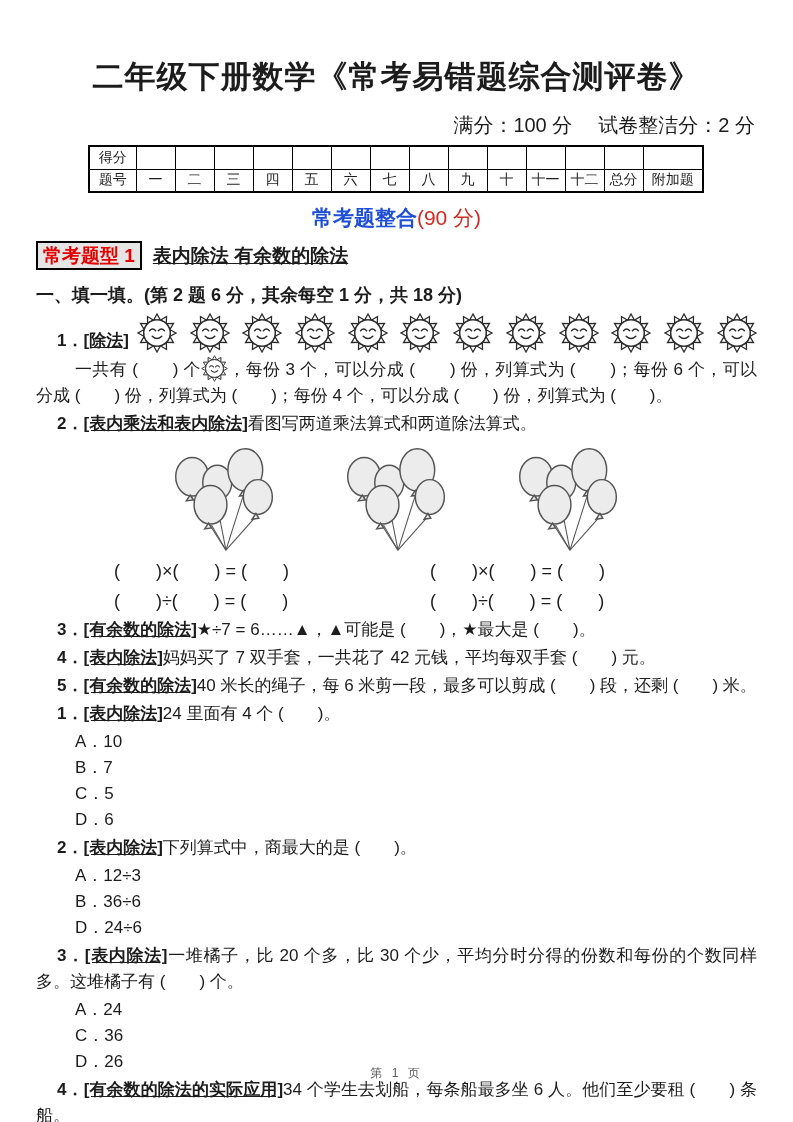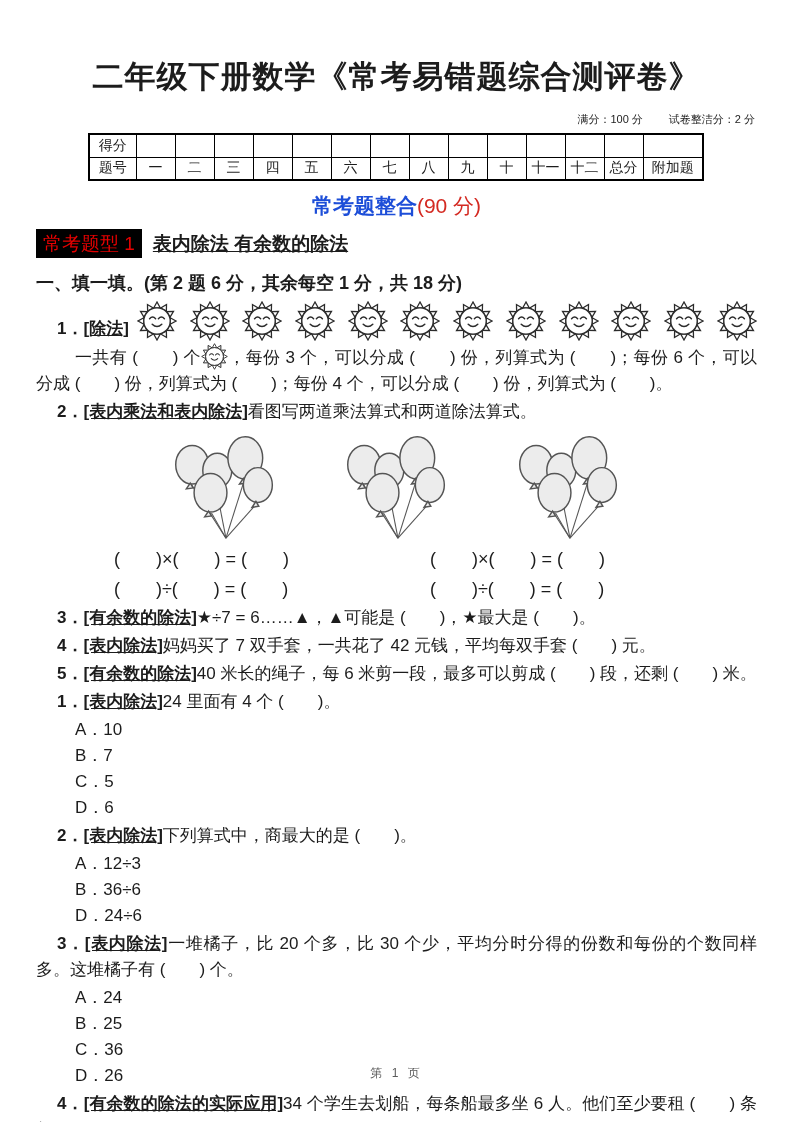--- a/index.html
+++ b/index.html
@@ -17,21 +17,21 @@
   }
   .title {
     text-align: center;
     font-size: 31px;
     font-weight: bold;
     margin: 12px 0 0 0;
     letter-spacing: 1px;
   }
   .subtitle {
     text-align: right;
-    font-size: 11px;
+    font-size: 20px;
     margin-top: 14px;
     padding-right: 2px;
   }
   .subtitle .gap { display: inline-block; width: 26px; }
   table.score {
     border-collapse: collapse;
     border: 2px solid #000;
     margin: 6px 0 0 52px;
   }
   table.score td {
@@ -48,24 +48,24 @@
   .main-heading {
     text-align: center;
     font-size: 21px;
     margin-top: 11px;
   }
   .main-heading .red-bold { color: #1d4ed8; font-weight: bold; }
   .main-heading .red-normal { color: #d42a22; }
   .badge-row { margin-top: 9px; display: flex; align-items: center; }
   .badge {
     display: inline-block;
-    background: #000000;
+    background: #e5e5e5;
     border: 2px solid #000;
     color: #e60000;
-    font-weight: normal;
+    font-weight: bold;
     font-size: 19px;
     line-height: 25px;
     padding: 0 5px;
   }
   .topic {
     font-size: 19px;
     font-weight: bold;
     text-decoration: underline;
     margin-left: 11px;
   }
@@ -307,21 +307,20 @@
     <span>A．12÷3</span>
     <span>B．36÷6</span>
     <span>D．24÷6</span>
   </div>
 
   <p class="q indent1">
     <span class="qnum">3．</span><span class="qtag">[表内除法]</span><span>一堆橘子，比 20 个多，比 30 个少，平均分时分得的份数和每份的个数同样多。这堆橘子有 (　　) 个。</span>
   </p>
   <div class="opts w185">
     <span>A．24</span>
-    <span>B．25</span>
     <span>C．36</span>
     <span>D．26</span>
   </div>
 
   <p class="q indent1">
     <span class="qnum">4．</span><span class="qtag">[有余数的除法的实际应用]</span><span>34 个学生去划船，每条船最多坐 6 人。他们至少要租 (　　) 条船。</span>
   </p>
   <div class="opts narrow">
     <span>A．5</span>
     <span>B．6</span>

